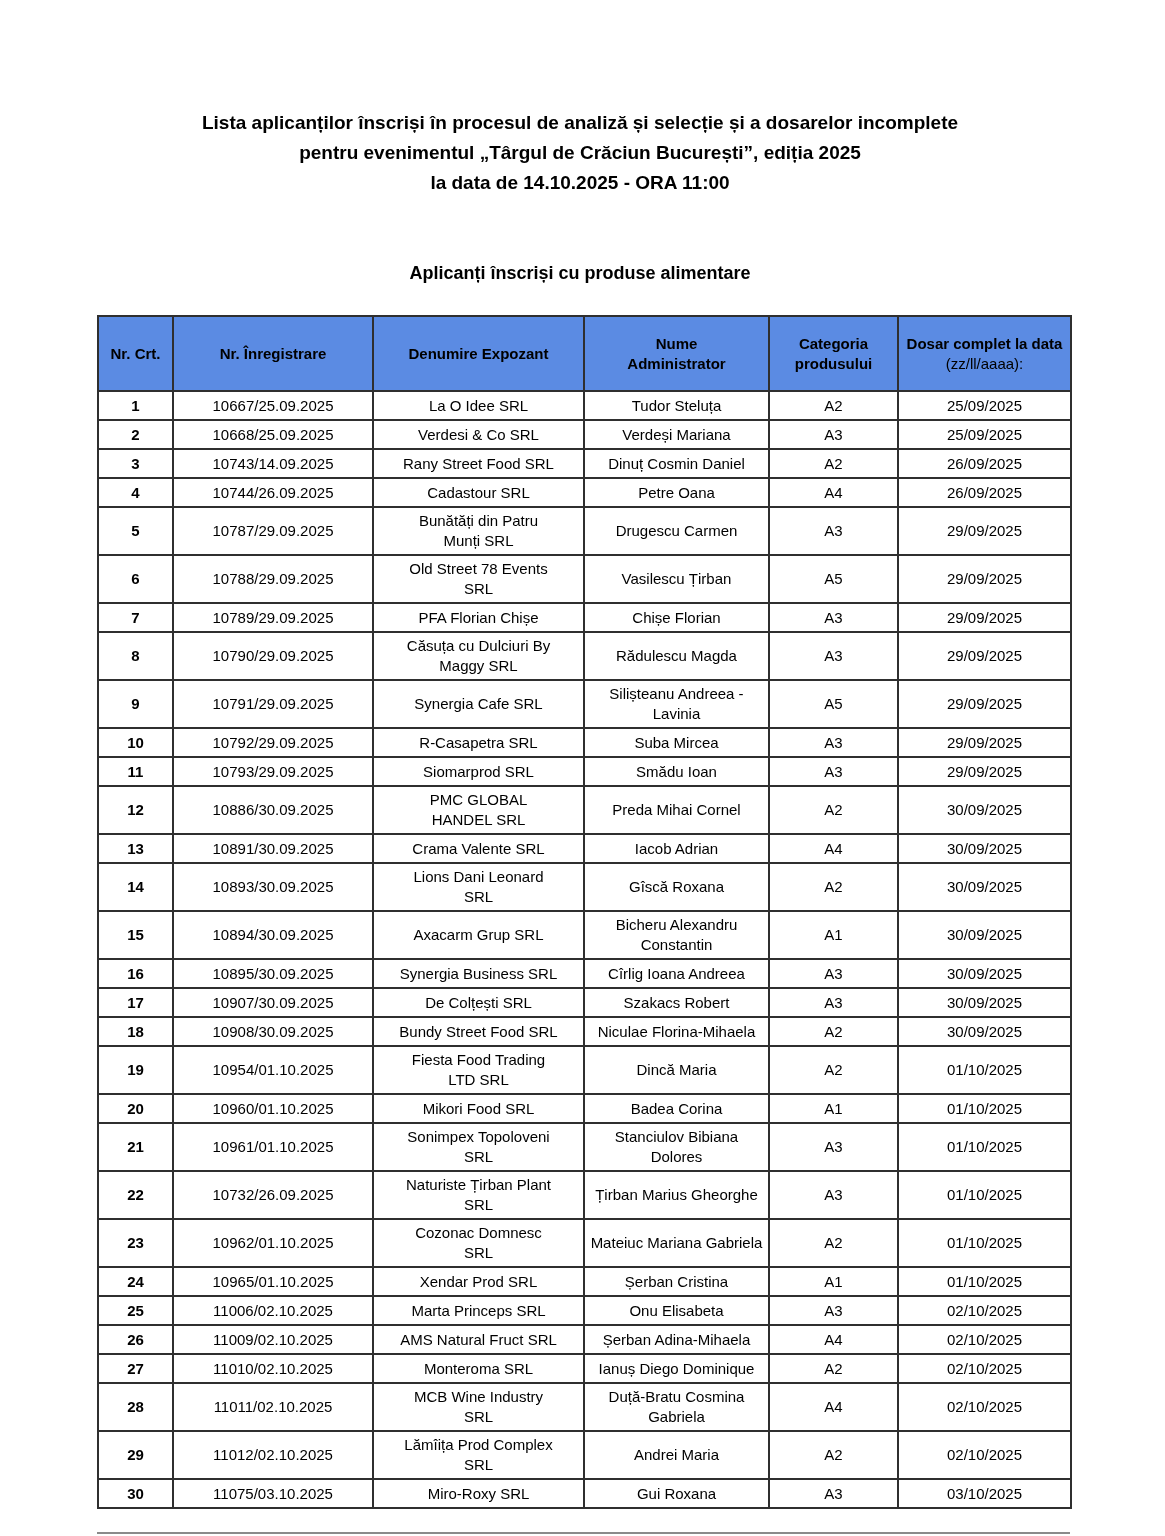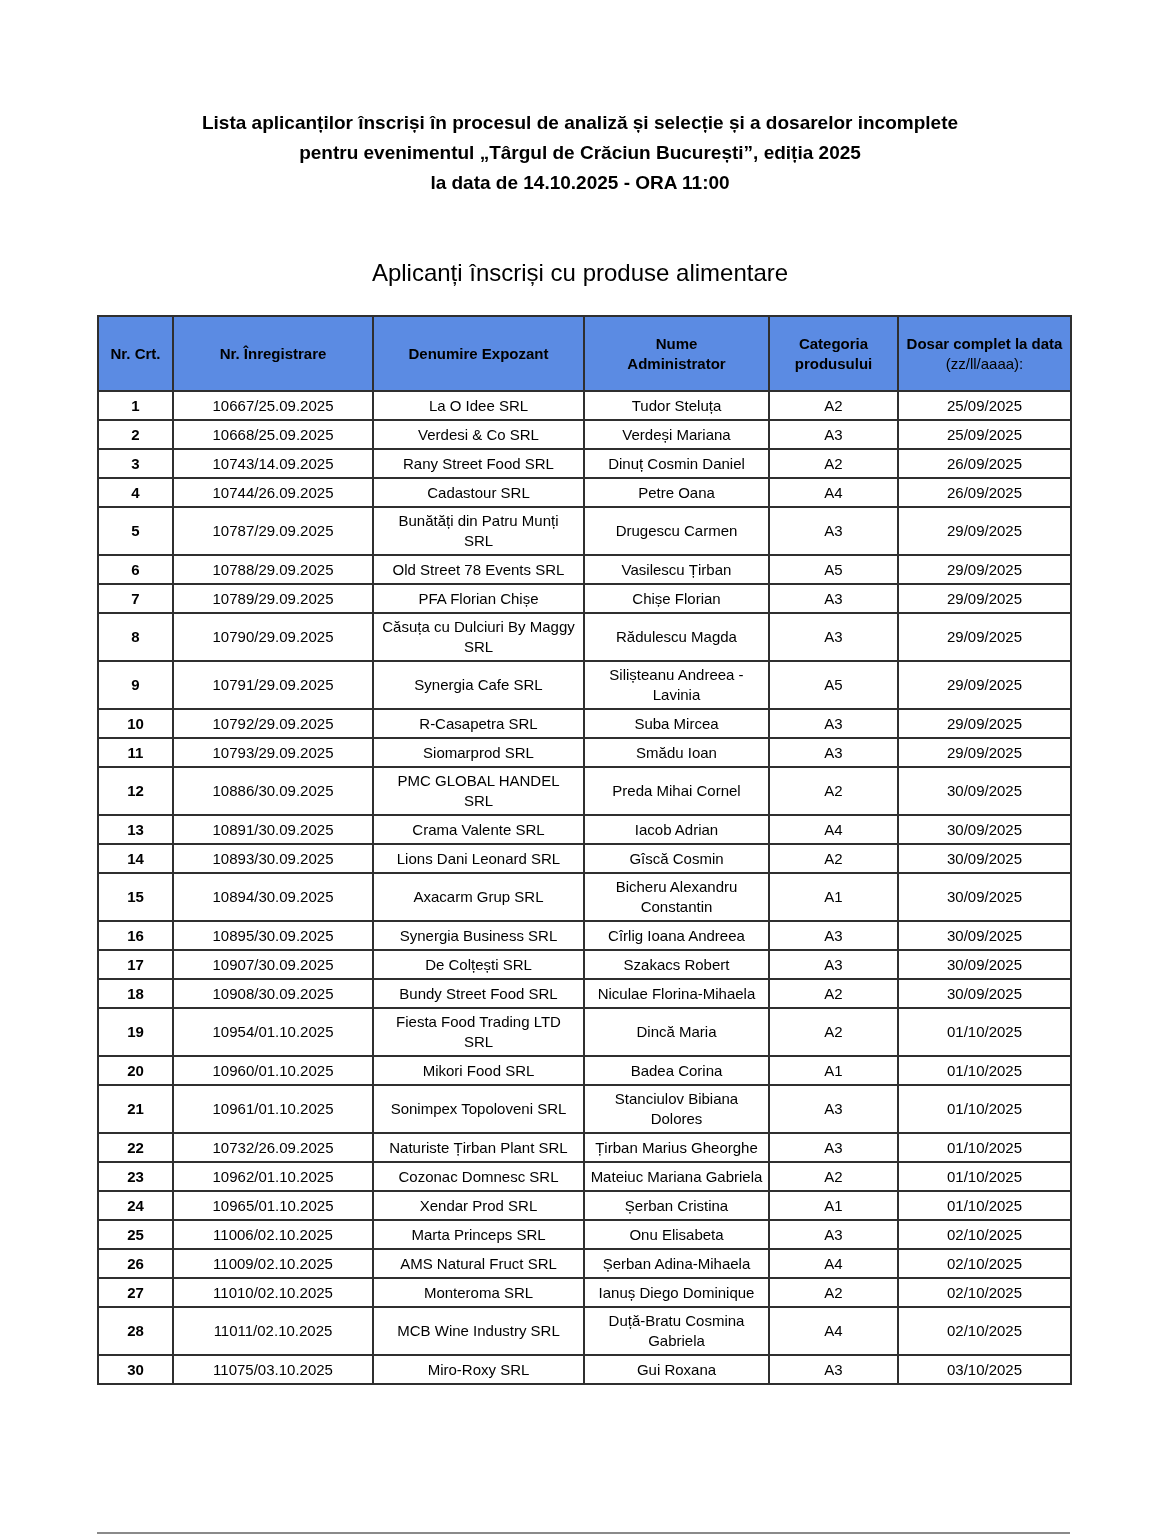--- a/index.html
+++ b/index.html
@@ -25,22 +25,22 @@
     text-align:center;
   }
   .title-line{
     font-size:19px;
     font-weight:bold;
     line-height:30px;
   }
   .section-title{
     margin-top:60px;
     text-align:center;
-    font-size:24px;
-    font-weight:normal;
+    font-size:18px;
+    font-weight:bold;
     line-height:30px;
   }
   table.applicants{
     border-collapse:collapse;
     table-layout:fixed;
     margin:27px 0 0 97px;
     width:973px;
   }
   col.w0{width:75px;}
   col.w1{width:200px;}
@@ -63,21 +63,21 @@
     padding:2px 4px;
   }
   th .narrow{max-width:120px;margin:0 auto;}
   th .hdr-normal{font-weight:400;}
   td{
     padding:3px 6px;
     height:29px;
     background:#ffffff;
   }
   td.c0{font-weight:bold;}
-  td.c2{padding:3px 8px;}
+  td.c2{padding:3px 25px;}
   td.c3{padding:3px 5px;}
   .cutoff-line{
     position:absolute;
     left:97px;
     top:1532px;
     width:973px;
     height:2px;
     background:#8a8a8a;
   }
 </style>
@@ -220,21 +220,21 @@
     <td class="c1">10891/30.09.2025</td>
     <td class="c2">Crama Valente SRL</td>
     <td class="c3">Iacob Adrian</td>
     <td class="c4">A4</td>
     <td class="c5">30/09/2025</td>
   </tr>
         <tr>
     <td class="c0">14</td>
     <td class="c1">10893/30.09.2025</td>
     <td class="c2">Lions Dani Leonard SRL</td>
-    <td class="c3">Gîscă Cosmin</td>
+    <td class="c3">Gîscă Roxana</td>
     <td class="c4">A2</td>
     <td class="c5">30/09/2025</td>
   </tr>
         <tr>
     <td class="c0">15</td>
     <td class="c1">10894/30.09.2025</td>
     <td class="c2">Axacarm Grup SRL</td>
     <td class="c3">Bicheru Alexandru Constantin</td>
     <td class="c4">A1</td>
     <td class="c5">30/09/2025</td>
@@ -337,20 +337,28 @@
   </tr>
         <tr>
     <td class="c0">28</td>
     <td class="c1">11011/02.10.2025</td>
     <td class="c2">MCB Wine Industry SRL</td>
     <td class="c3">Duță-Bratu Cosmina Gabriela</td>
     <td class="c4">A4</td>
     <td class="c5">02/10/2025</td>
   </tr>
         <tr>
+    <td class="c0">29</td>
+    <td class="c1">11012/02.10.2025</td>
+    <td class="c2">Lămîița Prod Complex SRL</td>
+    <td class="c3">Andrei Maria</td>
+    <td class="c4">A2</td>
+    <td class="c5">02/10/2025</td>
+  </tr>
+        <tr>
     <td class="c0">30</td>
     <td class="c1">11075/03.10.2025</td>
     <td class="c2">Miro-Roxy SRL</td>
     <td class="c3">Gui Roxana</td>
     <td class="c4">A3</td>
     <td class="c5">03/10/2025</td>
   </tr>
       </tbody>
   </table>
 

